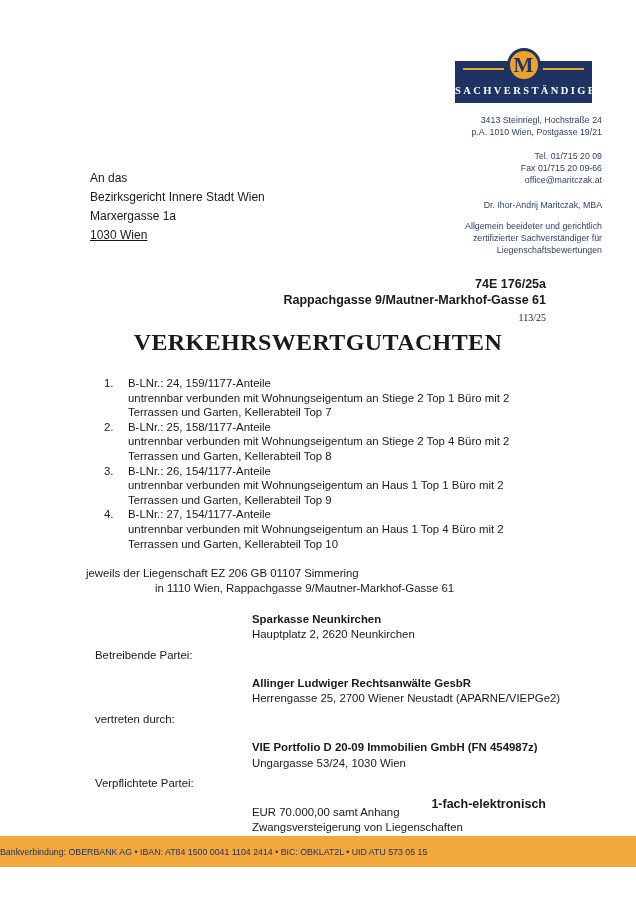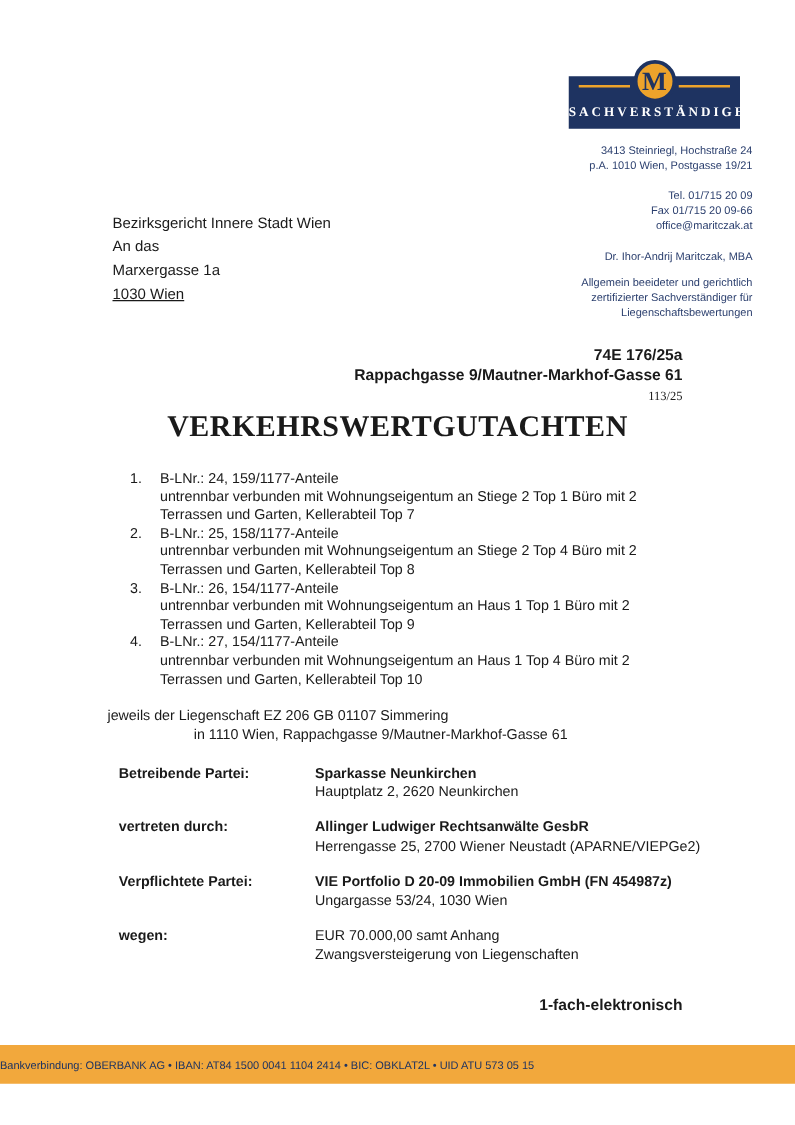--- a/index.html
+++ b/index.html
@@ -51,21 +51,21 @@
   .lots{position:absolute;top:376px;left:104px;width:452px;font-size:11.4px;line-height:14.6px;}
   .lot{display:flex;}
   .lot-num{width:24px;flex:0 0 24px;}
   .lot-body{flex:1;}
   
   .property{position:absolute;top:566px;left:86px;font-size:11.4px;line-height:15px;}
   .property .indent{padding-left:69px;}
   
   .parties{position:absolute;top:612px;left:95px;width:466px;font-size:11.4px;line-height:15.2px;}
   .party{display:flex;margin-bottom:13px;}
-  .party-label{width:157px;flex:0 0 157px;font-weight:bold;}
+  .party-label{width:157px;flex:0 0 157px;font-weight:normal;margin-top:36px;}
   .party-value .bold{font-weight:bold;}
   
   .delivery-note{position:absolute;top:797px;right:90px;font-weight:bold;font-size:12.5px;}
   
   .footer-bar{
     position:absolute;top:836px;left:0;width:636px;height:31px;
     background:var(--footer_bar,#f2a83c);
     display:flex;align-items:center;justify-content:flex-start;
     color:var(--navy,#1e3361);font-size:8.8px;
   }
@@ -95,22 +95,22 @@
     <div>office@maritczak.at</div>
   </div>
   <div class="lh lh-name">Dr. Ihor-Andrij Maritczak, MBA</div>
   <div class="lh lh-cert">
     <div>Allgemein beeideter und gerichtlich</div>
     <div>zertifizierter Sachverständiger für</div>
     <div>Liegenschaftsbewertungen</div>
   </div>
 
   <div class="recipient">
+    <div>An das</div>
     <div>Bezirksgericht Innere Stadt Wien</div>
-    <div>An das</div>
     <div>Marxergasse 1a</div>
     <div class="underlined">1030 Wien</div>
   </div>
 
   <div class="case-header">
     <div class="case-number">74E 176/25a</div>
     <div class="case-address">Rappachgasse 9/Mautner-Markhof-Gasse 61</div>
     <div class="case-ref">113/25</div>
   </div>
 

